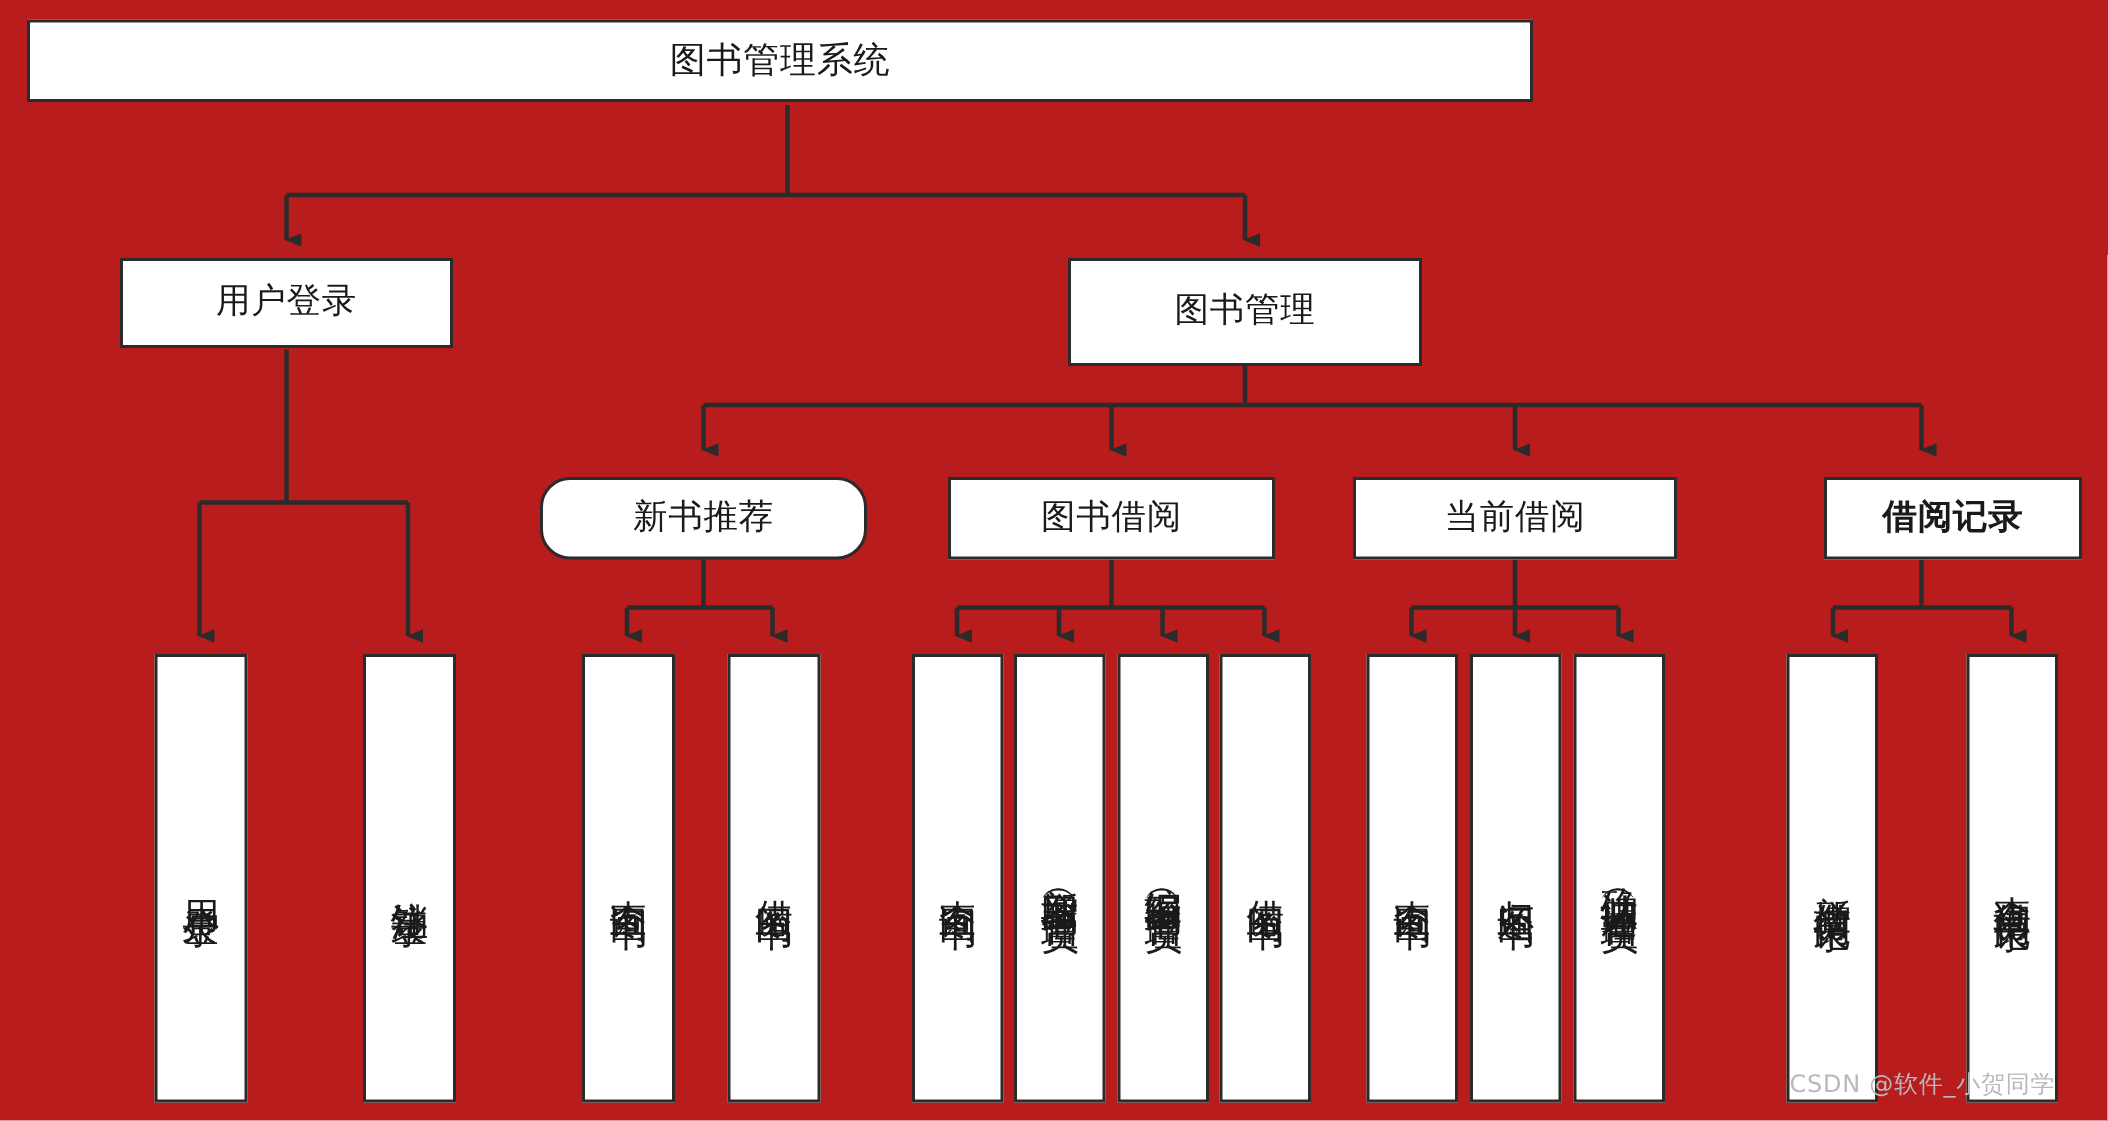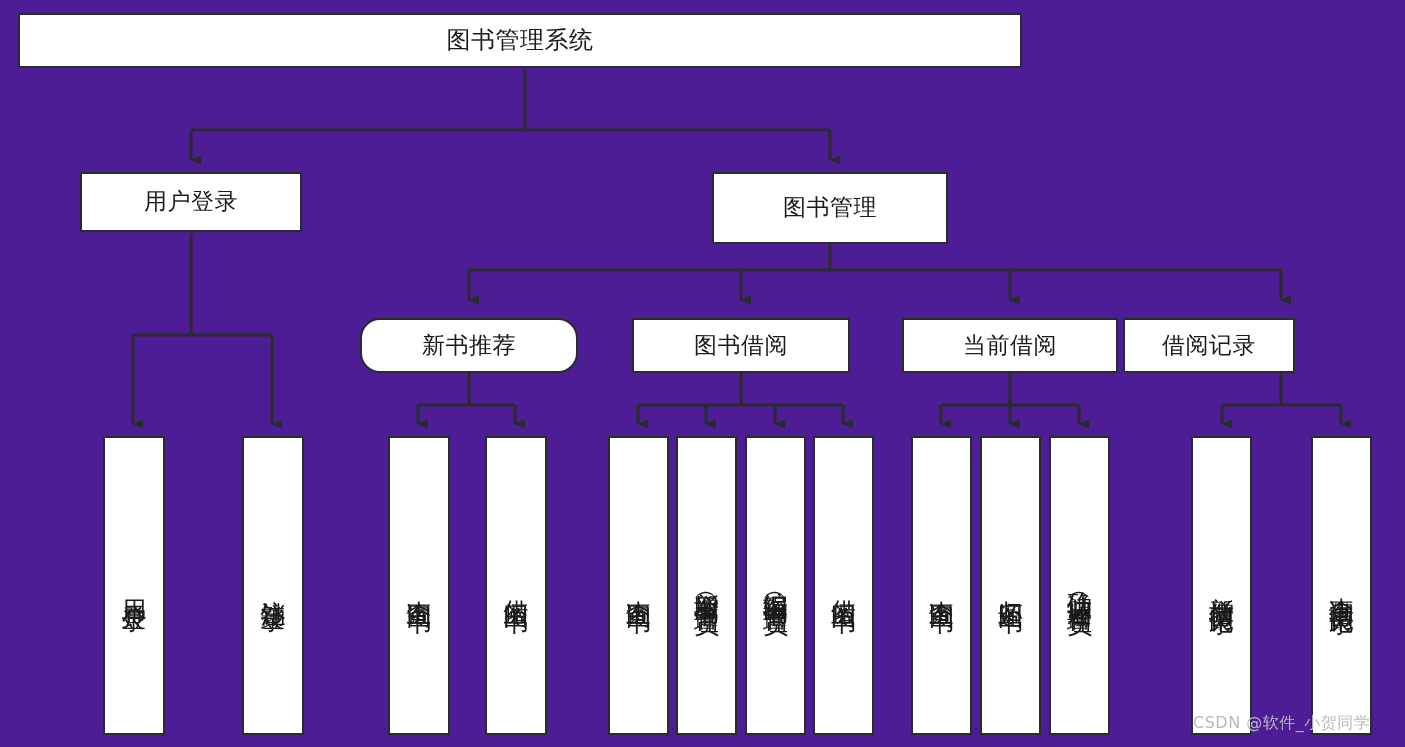--- a/index.html
+++ b/index.html
@@ -8,21 +8,21 @@
     padding: 0;
     background: #ffffff;
   }
   body {
     font-family: "DejaVu Sans", "Liberation Sans", sans-serif;
   }
   #diagram-canvas {
     position: relative;
     width: 1405px;
     height: 747px;
-    background: #4c1d95;
+    background: #b91c1c;
     overflow: hidden;
   }
   #edge-layer {
     position: absolute;
     left: 0;
     top: 0;
     width: 1405px;
     height: 747px;
     pointer-events: none;
   }
@@ -145,21 +145,21 @@
   </div>
 
   <div class="node horiz" style="left:632px; top:318px; width:218px; height:55px;">
     <span class="node-label">图书借阅</span>
   </div>
 
   <div class="node horiz" style="left:902px; top:318px; width:216px; height:55px;">
     <span class="node-label">当前借阅</span>
   </div>
 
-  <div class="node horiz" style="left:1123px; top:318px; width:172px; height:55px;">
+  <div class="node horiz" style="left:1216px; top:318px; width:172px; height:55px;font-weight:bold;">
     <span class="node-label">借阅记录</span>
   </div>
 
   <div class="node vert" style="left:103px; top:436px; width:62px; height:299px;">
     <span class="node-label">用户登录</span>
   </div>
 
   <div class="node vert" style="left:242px; top:436px; width:62px; height:299px;">
     <span class="node-label">注销登录</span>
   </div>

